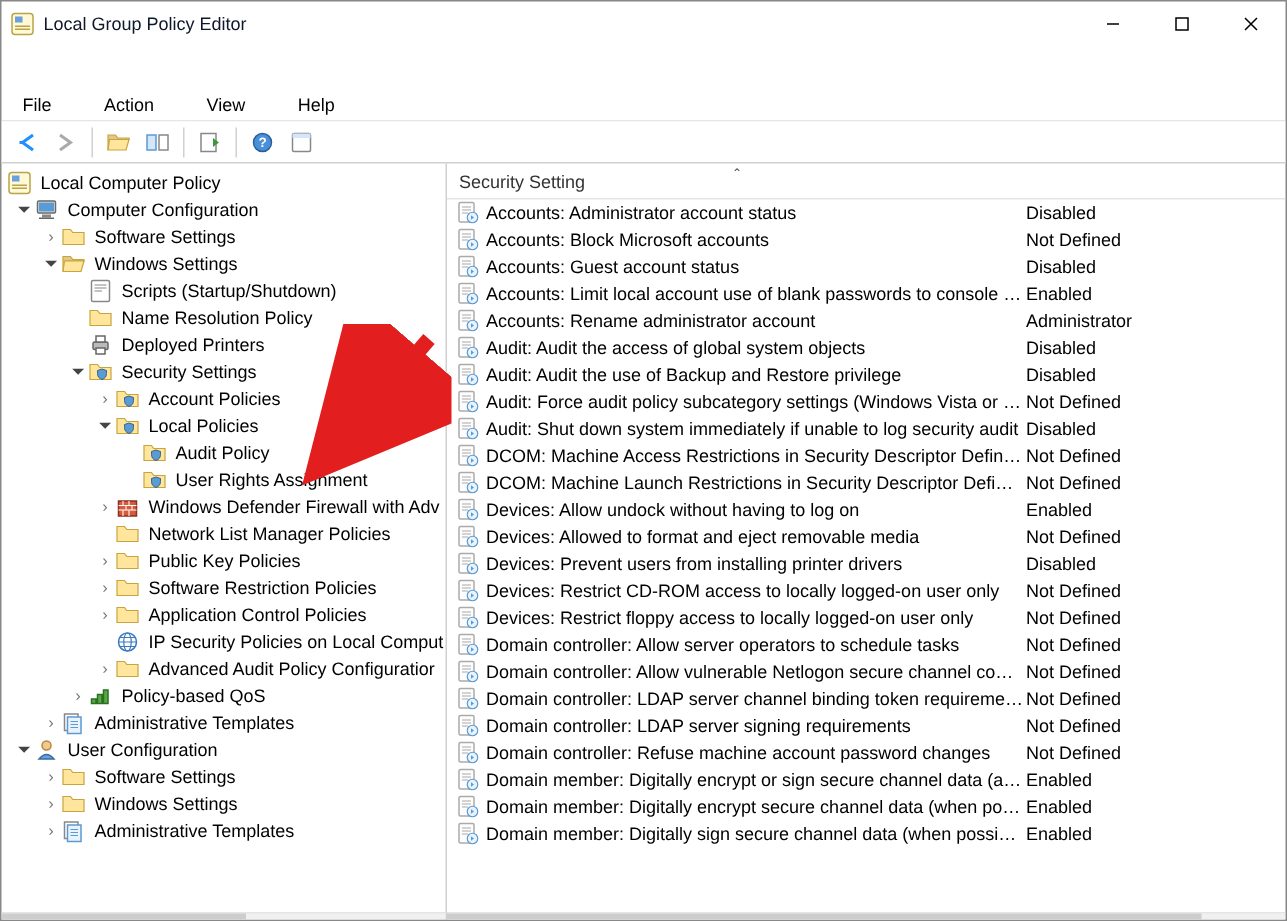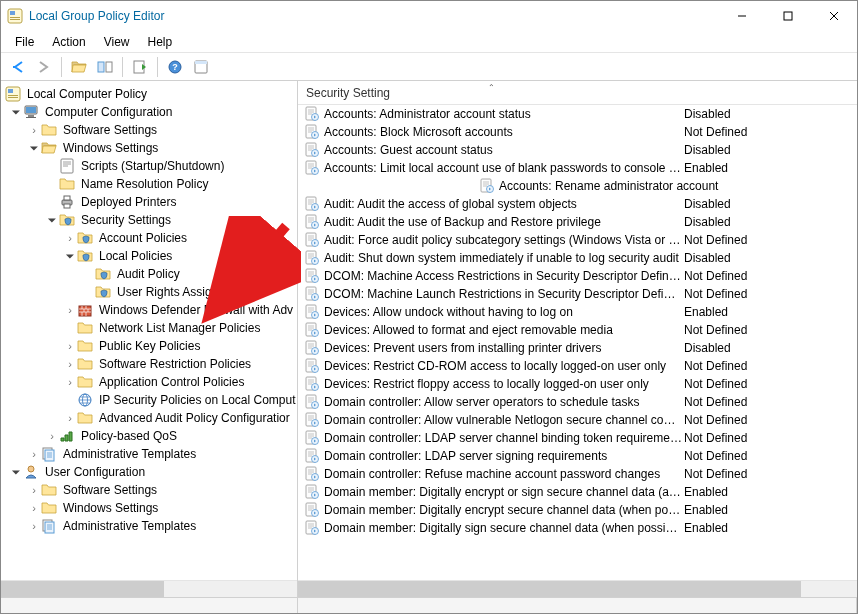--- a/index.html
+++ b/index.html
@@ -1,36 +1,36 @@
 <!DOCTYPE html>
 <html><head>
 <meta charset="utf-8">
 <style>
   * { box-sizing: border-box; margin: 0; padding: 0; }
   body { font-family: "Segoe UI", Tahoma, sans-serif; font-size: 12px; background: #fff; width: 858px; height: 614px; overflow: hidden; border: 1px solid #888; position: relative; }
   .titlebar { height: 30px; display: flex; align-items: center; padding-left: 6px; }
   .titlebar .icon { width: 16px; height: 16px; margin-right: 6px; }
-  .titlebar .title { flex: 1; font-size: 12px; color: #0369a1; }
+  .titlebar .title { flex: 1; font-size: 12px; color: #0f172a; }
   .winbtns { display: flex; }
   .winbtn { width: 46px; height: 30px; display: flex; align-items: center; justify-content: center; font-family: "Segoe UI Symbol", sans-serif; font-size: 10px; }
-  .menubar { height: 22px; display: flex; align-items: center; padding-left: 6px; gap: 2px; border-bottom: 1px solid #e5e5e5; }
+  .menubar { height: 22px; display: flex; align-items: center; padding-left: 6px; gap: 19px; border-bottom: 1px solid #e5e5e5; margin-top: 28px; }
   .menuitem { padding: 2px 8px; font-size: 12px; }
   .toolbar { height: 28px; display: flex; align-items: center; padding-left: 4px; gap: 0; border-bottom: 1px solid #d0d0d0; background: #fff; }
   .toolbtn { width: 24px; height: 24px; display: flex; align-items: center; justify-content: center; margin: 0 1px; }
   .toolsep { width: 1px; height: 20px; background: #d0d0d0; margin: 0 4px; }
   .content { display: flex; height: 516px; }
   .left-pane { width: 297px; border-right: 1px solid #d0d0d0; overflow: hidden; padding: 4px 0 0 4px; position: relative; }
   .right-pane { flex: 1; display: flex; flex-direction: column; overflow: hidden; }
   .col-headers { display: flex; height: 24px; border-bottom: 1px solid #e5e5e5; align-items: center; position: relative; }
   .col-h { padding: 4px 8px; font-size: 12px; color: #333; }
   .col-h.policy { width: 381px; border-right: 1px solid #e5e5e5; }
   .col-h.setting { flex: 1; }
   .sort-caret { font-size: 8px; color: #555; position: absolute; left: 190px; top: 2px; }
   .policy-list { flex: 1; overflow: hidden; }
-  .policy-row { display: flex; align-items: center; height: 18px; padding-left: 6px; justify-content: flex-end; }
+  .policy-row { display: flex; align-items: center; height: 18px; padding-left: 6px; }
   .policy-row .p-icon { width: 16px; height: 16px; margin-right: 4px; flex-shrink: 0; }
   .policy-row .p-name { width: 358px; white-space: nowrap; overflow: hidden; text-overflow: ellipsis; font-size: 12px; }
   .policy-row .p-set { flex: 1; font-size: 12px; padding-left: 2px; }
   .tree { font-size: 12px; }
   .tree-row { display: flex; align-items: center; height: 18px; white-space: nowrap; }
   .twisty { width: 14px; height: 14px; display: flex; align-items: center; justify-content: center; font-size: 11px; color: #777; cursor: pointer; flex-shrink: 0; }
   .twisty.open { color: #444; }
   .t-icon { width: 16px; height: 16px; margin-right: 4px; flex-shrink: 0; }
   .t-label { padding: 1px 2px; }
   .t-label.selected { background: #cce8ff; border: 1px solid #99d1ff; padding: 0 1px; }
@@ -441,20 +441,21 @@
             <use href="#policy-item-icon"></use>
           </svg>
           <span class="p-name">Accounts: Limit local account use of blank passwords to console logon only</span>
           <span class="p-set">Enabled</span>
         </div>
         <div class="policy-row">
           <svg class="p-icon">
             <use href="#policy-item-icon"></use>
           </svg>
           <span class="p-name">Accounts: Rename administrator account</span>
+          <span class="p-set">Administrator</span>
         </div>
         <div class="policy-row">
           <svg class="p-icon">
             <use href="#policy-item-icon"></use>
           </svg>
           <span class="p-name">Audit: Audit the access of global system objects</span>
           <span class="p-set">Disabled</span>
         </div>
         <div class="policy-row">
           <svg class="p-icon">

